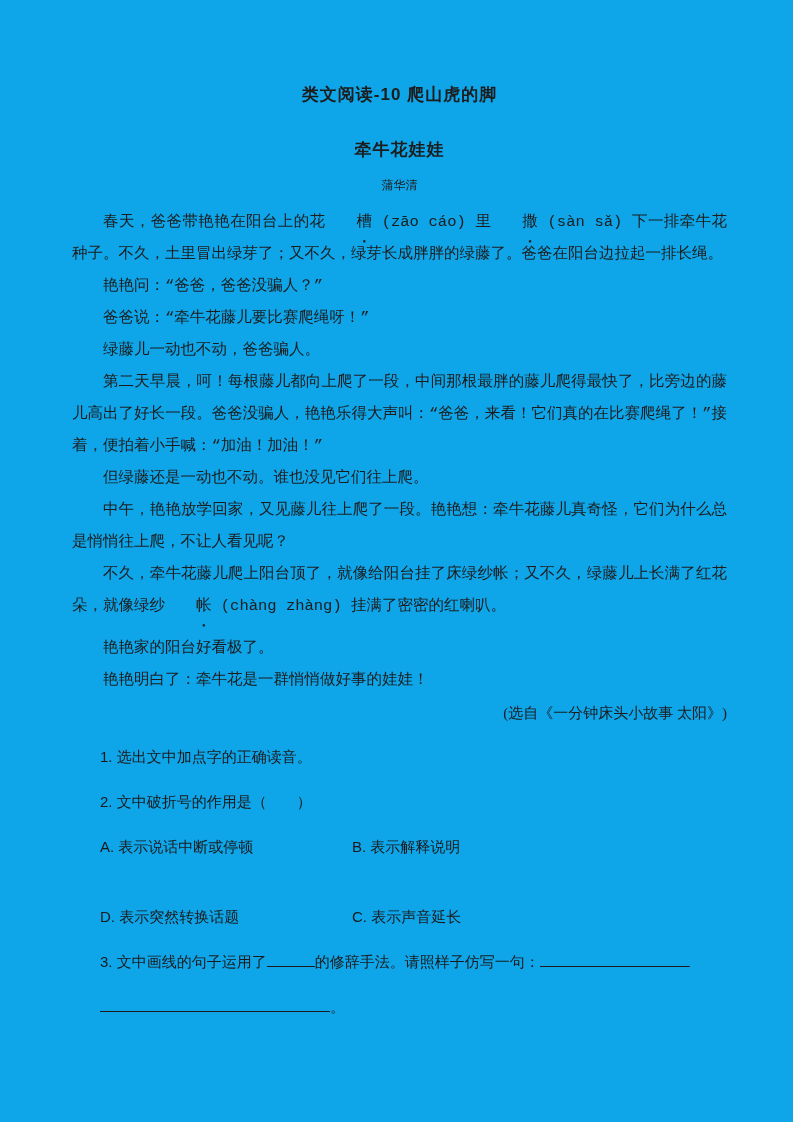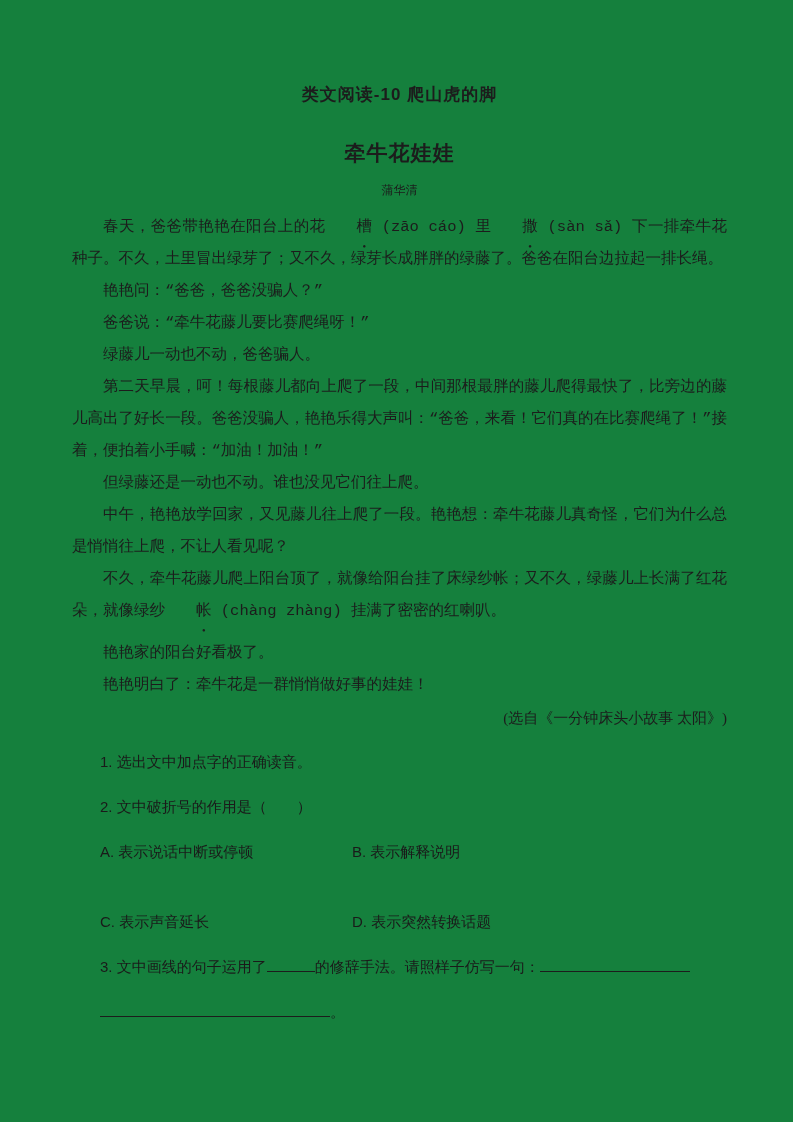--- a/index.html
+++ b/index.html
@@ -5,40 +5,40 @@
   html, body {
     margin: 0;
     padding: 0;
     background: #ffffff;
   }
   .page {
     position: relative;
     width: 793px;
     height: 1122px;
     margin: 0 auto;
-    background: #15803d;
+    background: #0ea5e9;
     color: #1c1c1c;
     box-sizing: border-box;
     padding: 85px 66px 0 72px;
     overflow: hidden;
   }
   
   .doc-title {
     margin: 0;
     font-family: "Liberation Sans", sans-serif;
     font-size: 17px;
     font-weight: 600;
     line-height: 1.2;
     text-align: center;
     letter-spacing: 1px;
   }
   .story-title {
     margin: 35px 0 0 0;
     font-family: "Liberation Sans", sans-serif;
-    font-size: 21px;
+    font-size: 17px;
     font-weight: 600;
     line-height: 1.2;
     text-align: center;
     letter-spacing: 1px;
   }
   .author {
     margin-top: 17px;
     font-family: "Liberation Serif", serif;
     font-size: 12px;
     line-height: 1.3;
@@ -142,22 +142,22 @@
 
   <div class="questions">
 
     <p class="q">1. 选出文中加点字的正确读音。</p>
 
     <p class="q">2. 文中破折号的作用是（　　）</p>
 
     <div class="opts" id="q2-options">
         <span class="opt">A. 表示说话中断或停顿</span>
         <span class="opt">B. 表示解释说明</span>
+        <span class="opt">D. 表示突然转换话题</span>
         <span class="opt">C. 表示声音延长</span>
-        <span class="opt">D. 表示突然转换话题</span>
       </div>
 
     <p class="q"><span>3. 文中画线的句子运用了</span><span class="blank blank-short"></span><span>的修辞手法。请照样子仿写一句：</span><span class="blank blank-tail"></span></p>
 
     <p class="q q3-cont"><span class="blank blank-long"></span><span>。</span></p>
 
   </div>
 </div>
 
 </body></html>

